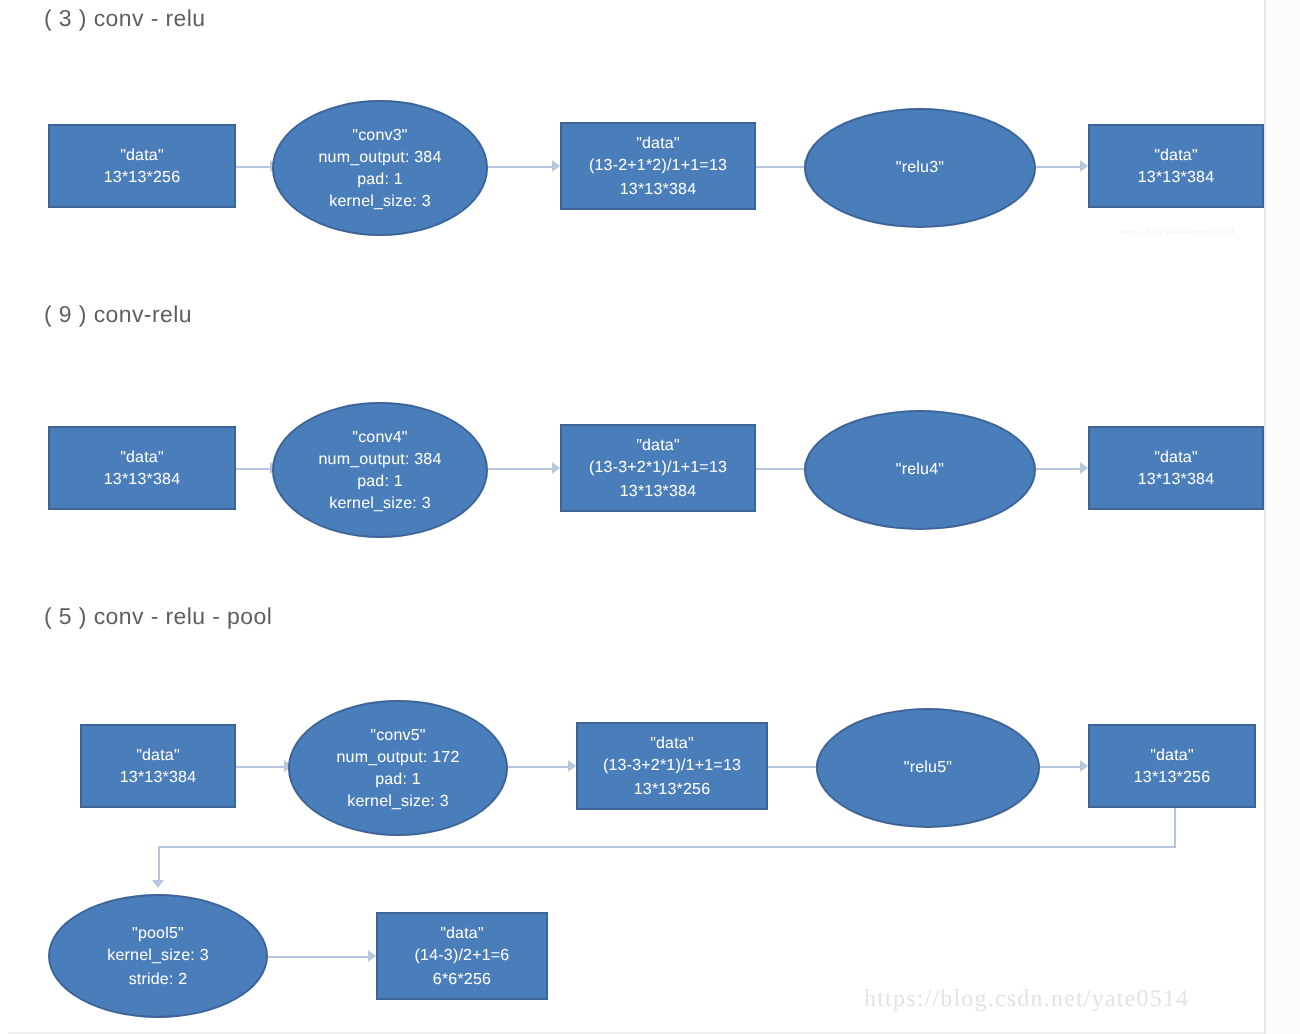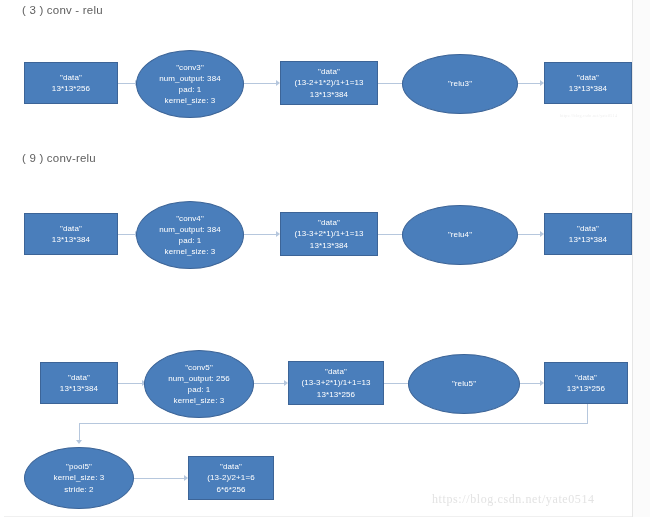--- a/index.html
+++ b/index.html
@@ -200,32 +200,33 @@
   </div>
 
   <div class="edge h" style="left:514px; top:234px; width:24px;"></div>
   <div class="arrow" style="left:536px; top:231px;"></div>
 
   <div class="node rect" style="left:540px; top:213px; width:88px; height:42px;">
     <span class="ln">"data"</span>
     <span class="ln">13*13*384</span>
   </div>
 
+  <div class="section-title" style="left:18px; top:303px;">( 5 ) conv - relu - pool</div>
 
   <div class="node rect" style="left:36px; top:362px; width:78px; height:42px;">
     <span class="ln">"data"</span>
     <span class="ln">13*13*384</span>
   </div>
 
   <div class="edge h" style="left:114px; top:383px; width:26px;"></div>
   <div class="arrow" style="left:138px; top:380px;"></div>
 
   <div class="node ellipse" style="left:140px; top:350px; width:110px; height:68px;">
     <span class="ln">"conv5"</span>
-    <span class="ln">num_output: 256</span>
+    <span class="ln">num_output: 172</span>
     <span class="ln">pad: 1</span>
     <span class="ln">kernel_size: 3</span>
   </div>
 
   <div class="edge h" style="left:250px; top:383px; width:32px;"></div>
   <div class="arrow" style="left:280px; top:380px;"></div>
 
   <div class="node rect" style="left:284px; top:361px; width:96px; height:44px;">
     <span class="ln">"data"</span>
     <span class="ln">(13-3+2*1)/1+1=13</span>
@@ -256,19 +257,19 @@
     <span class="ln">"pool5"</span>
     <span class="ln">kernel_size: 3</span>
     <span class="ln">stride: 2</span>
   </div>
 
   <div class="edge h" style="left:130px; top:478px; width:52px;"></div>
   <div class="arrow" style="left:180px; top:475px;"></div>
 
   <div class="node rect" style="left:184px; top:456px; width:86px; height:44px;">
     <span class="ln">"data"</span>
-    <span class="ln">(13-2)/2+1=6</span>
+    <span class="ln">(14-3)/2+1=6</span>
     <span class="ln">6*6*256</span>
   </div>
 
   <div class="watermark" style="left:428px; top:492px;">https://blog.csdn.net/yate0514</div>
 
 </div>
 
 </body></html>

